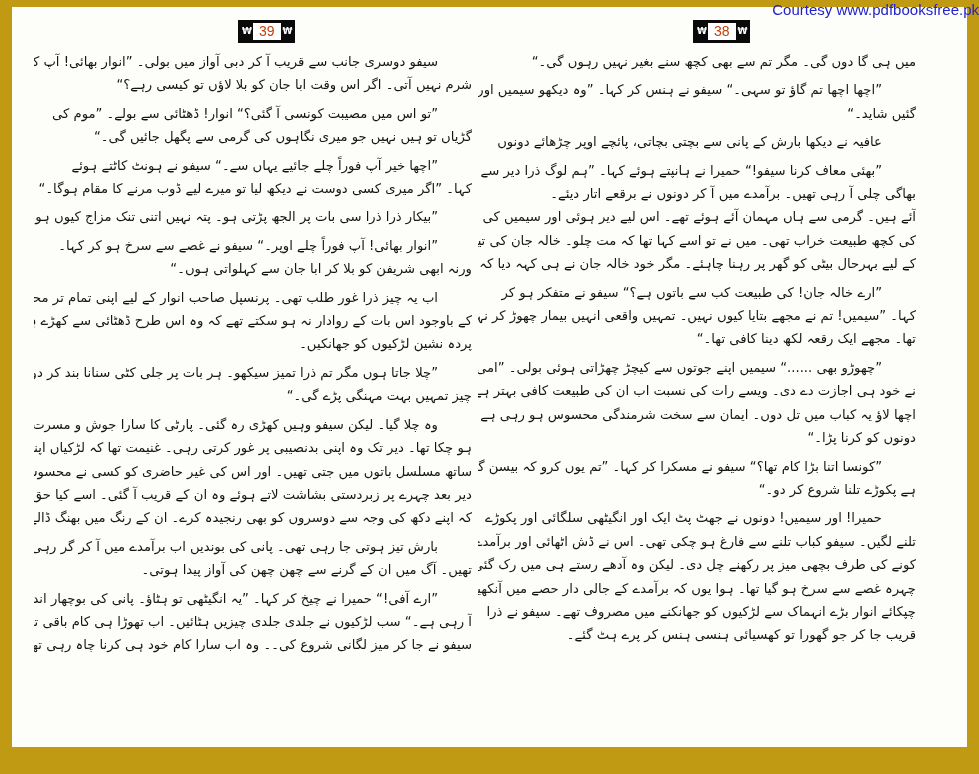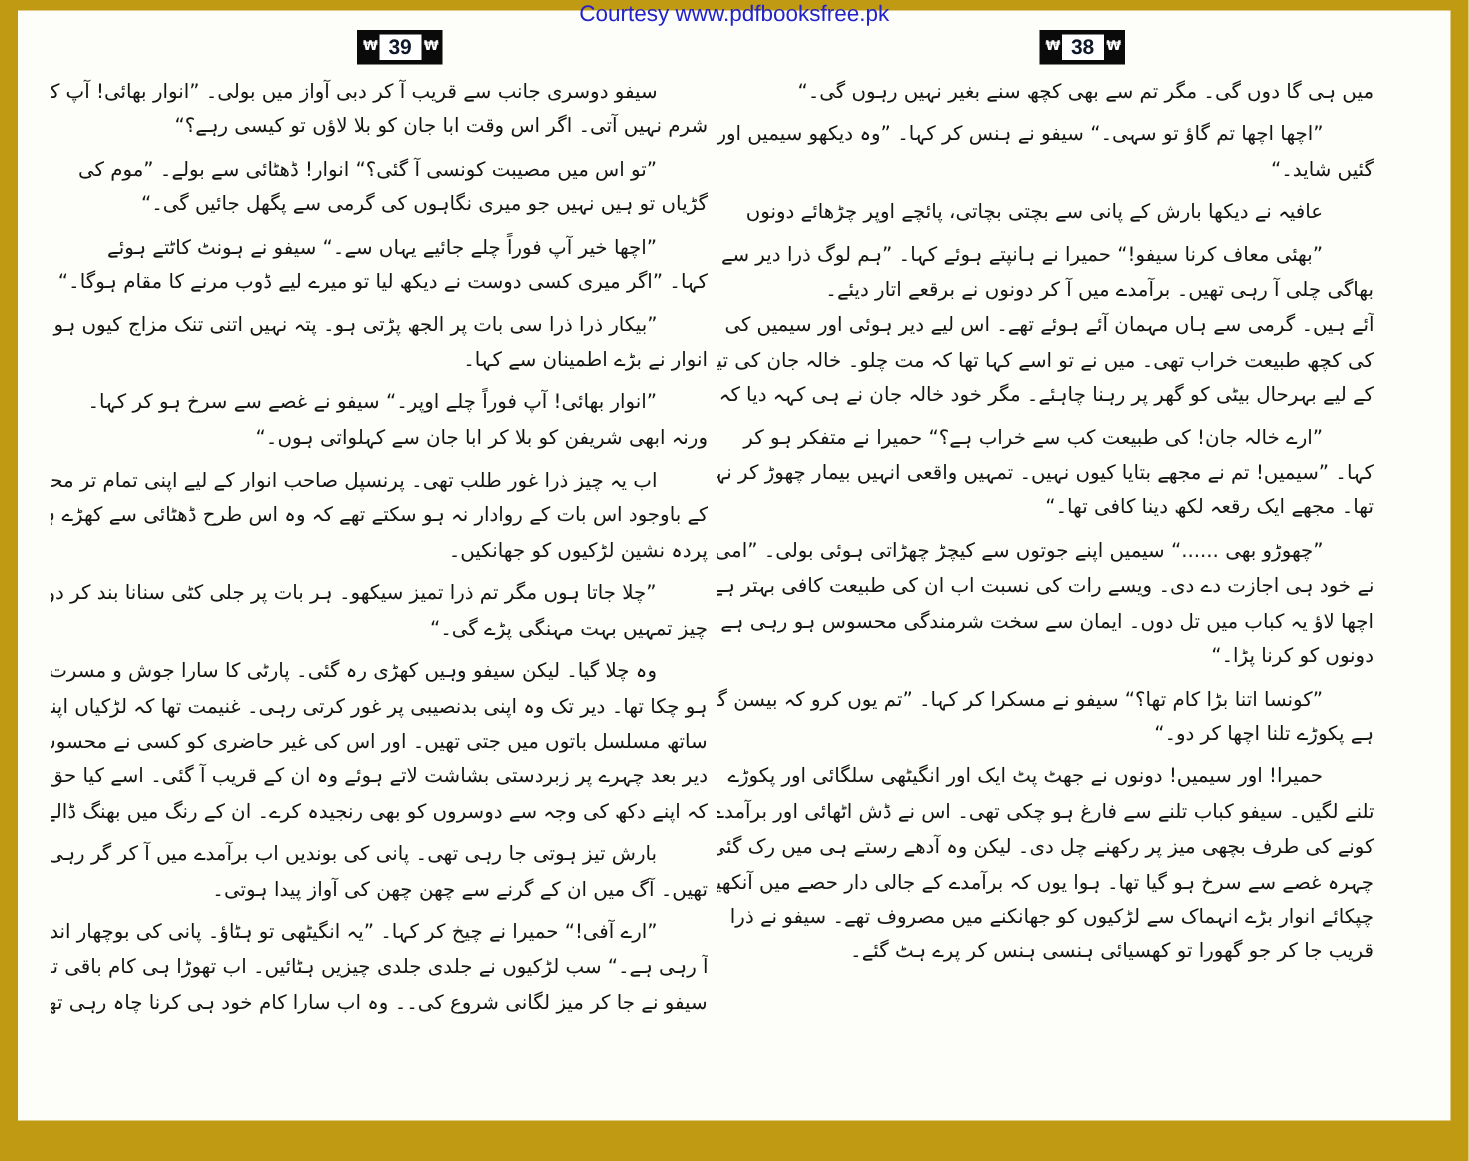--- a/index.html
+++ b/index.html
@@ -7,43 +7,43 @@
     width:979px;height:774px;position:relative;overflow:hidden;
     background:#c09a12;
     font-family:"DejaVu Sans",sans-serif;
   }
   .scan-page{
     position:absolute;left:12px;top:7px;right:12px;bottom:27px;
     background:#fdfdfa;
   }
   .courtesy{
     position:absolute;top:0;left:0;width:100%;
-    text-align:center;
+    text-align:right;
     font-family:"Liberation Sans",sans-serif;
     font-size:15px;line-height:20px;
     color:#2323c8;
     cursor:pointer;
   }
   .badge{
     position:absolute;top:21px;
     display:flex;align-items:center;gap:2px;
     background:#0a0a0a;
     padding:2px 3px;
     box-shadow:0 0 0 1px #0a0a0a;
   }
   .badge .orn{
     color:#ffffff;
     font-family:"DejaVu Sans",sans-serif;
     font-size:9px;font-weight:bold;letter-spacing:-1px;
     line-height:9px;
   }
   .badge .num{
-    background:#ffffff;color:#0f172a;
+    background:#ffffff;color:#c2410c;
     font-family:"Liberation Sans",sans-serif;
-    font-weight:bold;font-size:14px;line-height:17px;
+    font-weight:normal;font-size:14px;line-height:17px;
     padding:0 6px;
   }
   .text-col{
     position:absolute;top:50px;width:438px;
     direction:rtl;
     color:#151515;
     font-family:"DejaVu Sans",sans-serif;
     font-size:13.2px;
   }
   .col-left{left:34px;}
@@ -80,21 +80,20 @@
 </div>
 
 <div id="col-left" class="text-col col-left">
     <div class="line indent">سیفو دوسری جانب سے قریب آ کر دبی آواز میں بولی۔ ”انوار بھائی! آپ کو</div>
     <div class="line">شرم نہیں آتی۔ اگر اس وقت ابا جان کو بلا لاؤں تو کیسی رہے؟“</div>
     <div class="line indent">”تو اس میں مصیبت کونسی آ گئی؟“ انوار! ڈھٹائی سے بولے۔ ”موم کی</div>
     <div class="line">گڑیاں تو ہیں نہیں جو میری نگاہوں کی گرمی سے پگھل جائیں گی۔“</div>
     <div class="line indent">”اچھا خیر آپ فوراً چلے جائیے یہاں سے۔“ سیفو نے ہونٹ کاٹتے ہوئے</div>
     <div class="line">کہا۔ ”اگر میری کسی دوست نے دیکھ لیا تو میرے لیے ڈوب مرنے کا مقام ہوگا۔“</div>
     <div class="line indent">”بیکار ذرا ذرا سی بات پر الجھ پڑتی ہو۔ پتہ نہیں اتنی تنک مزاج کیوں ہو۔“</div>
-    <div class="line">انوار نے بڑے اطمینان سے کہا۔</div>
     <div class="line indent">”انوار بھائی! آپ فوراً چلے اوپر۔“ سیفو نے غصے سے سرخ ہو کر کہا۔</div>
     <div class="line">ورنہ ابھی شریفن کو بلا کر ابا جان سے کہلواتی ہوں۔“</div>
     <div class="line indent">اب یہ چیز ذرا غور طلب تھی۔ پرنسپل صاحب انوار کے لیے اپنی تمام تر محبت</div>
     <div class="line">کے باوجود اس بات کے روادار نہ ہو سکتے تھے کہ وہ اس طرح ڈھٹائی سے کھڑے ہو کر</div>
     <div class="line">پردہ نشین لڑکیوں کو جھانکیں۔</div>
     <div class="line indent">”چلا جاتا ہوں مگر تم ذرا تمیز سیکھو۔ ہر بات پر جلی کٹی سنانا بند کر دو۔ ورنہ یہ</div>
     <div class="line">چیز تمہیں بہت مہنگی پڑے گی۔“</div>
     <div class="line indent">وہ چلا گیا۔ لیکن سیفو وہیں کھڑی رہ گئی۔ پارٹی کا سارا جوش و مسرت رخصت</div>
     <div class="line">ہو چکا تھا۔ دیر تک وہ اپنی بدنصیبی پر غور کرتی رہی۔ غنیمت تھا کہ لڑکیاں اپنے کاموں کے</div>
     <div class="line">ساتھ مسلسل باتوں میں جتی تھیں۔ اور اس کی غیر حاضری کو کسی نے محسوس نہ کیا۔ تھوڑی</div>
@@ -110,28 +109,28 @@
 <div id="col-right" class="text-col col-right">
     <div class="line">میں ہی گا دوں گی۔ مگر تم سے بھی کچھ سنے بغیر نہیں رہوں گی۔“</div>
     <div class="line indent">”اچھا اچھا تم گاؤ تو سہی۔“ سیفو نے ہنس کر کہا۔ ”وہ دیکھو سیمیں اور حمیرا آ</div>
     <div class="line">گئیں شاید۔“</div>
     <div class="line indent">عافیہ نے دیکھا بارش کے پانی سے بچتی بچاتی، پائچے اوپر چڑھائے دونوں</div>
     <div class="line indent">”بھئی معاف کرنا سیفو!“ حمیرا نے ہانپتے ہوئے کہا۔ ”ہم لوگ ذرا دیر سے</div>
     <div class="line">بھاگی چلی آ رہی تھیں۔ برآمدے میں آ کر دونوں نے برقعے اتار دیئے۔</div>
     <div class="line">آئے ہیں۔ گرمی سے ہاں مہمان آئے ہوئے تھے۔ اس لیے دیر ہوئی اور سیمیں کی امی</div>
     <div class="line">کی کچھ طبیعت خراب تھی۔ میں نے تو اسے کہا تھا کہ مت چلو۔ خالہ جان کی تیمار داری</div>
     <div class="line">کے لیے بہرحال بیٹی کو گھر پر رہنا چاہئے۔ مگر خود خالہ جان نے ہی کہہ دیا کہ تم دونوں</div>
-    <div class="line indent">”ارے خالہ جان! کی طبیعت کب سے خراب ہے؟“ حمیرا نے متفکر ہو کر</div>
+    <div class="line indent">”ارے خالہ جان! کی طبیعت کب سے باتوں ہے؟“ سیفو نے متفکر ہو کر</div>
     <div class="line">کہا۔ ”سیمیں! تم نے مجھے بتایا کیوں نہیں۔ تمہیں واقعی انہیں بیمار چھوڑ کر نہیں آنا چاہئے</div>
     <div class="line">تھا۔ مجھے ایک رقعہ لکھ دینا کافی تھا۔“</div>
     <div class="line indent">”چھوڑو بھی ......“ سیمیں اپنے جوتوں سے کیچڑ چھڑاتی ہوئی بولی۔ ”امی!</div>
     <div class="line">نے خود ہی اجازت دے دی۔ ویسے رات کی نسبت اب ان کی طبیعت کافی بہتر ہے۔</div>
     <div class="line">اچھا لاؤ یہ کباب میں تل دوں۔ ایمان سے سخت شرمندگی محسوس ہو رہی ہے۔ سارا کچھ تم</div>
     <div class="line">دونوں کو کرنا پڑا۔“</div>
     <div class="line indent">”کونسا اتنا بڑا کام تھا؟“ سیفو نے مسکرا کر کہا۔ ”تم یوں کرو کہ بیسن گھلا پڑا</div>
-    <div class="line">ہے پکوڑے تلنا اچھا کر دو۔“</div>
+    <div class="line">ہے پکوڑے تلنا شروع کر دو۔“</div>
     <div class="line indent">حمیرا! اور سیمیں! دونوں نے جھٹ پٹ ایک اور انگیٹھی سلگائی اور پکوڑے</div>
     <div class="line">تلنے لگیں۔ سیفو کباب تلنے سے فارغ ہو چکی تھی۔ اس نے ڈش اٹھائی اور برآمدے کے</div>
     <div class="line">کونے کی طرف بچھی میز پر رکھنے چل دی۔ لیکن وہ آدھے رستے ہی میں رک گئی۔ اس کا</div>
     <div class="line">چہرہ غصے سے سرخ ہو گیا تھا۔ ہوا یوں کہ برآمدے کے جالی دار حصے میں آنکھیں</div>
     <div class="line">چپکائے انوار بڑے انہماک سے لڑکیوں کو جھانکنے میں مصروف تھے۔ سیفو نے ذرا</div>
     <div class="line">قریب جا کر جو گھورا تو کھسیائی ہنسی ہنس کر پرے ہٹ گئے۔</div>
   </div>
 
 </body></html>

